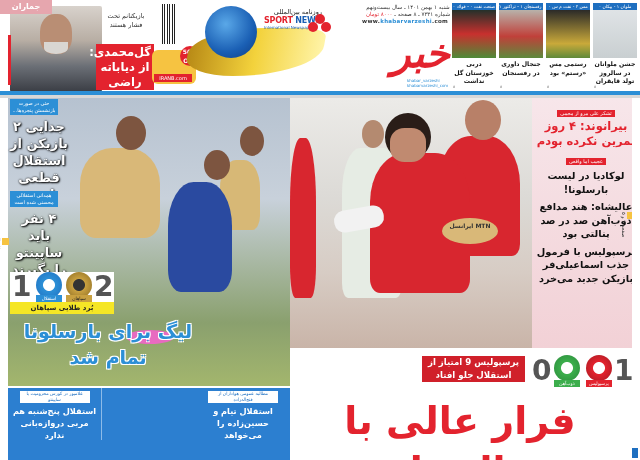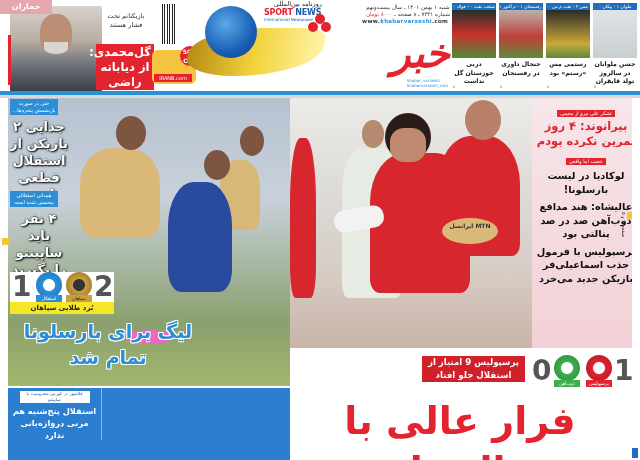--- a/index.html
+++ b/index.html
@@ -14,21 +14,21 @@
 #golmohammadi-photo .beard{position:absolute;left:34px;top:36px;width:24px;height:12px;background:#d9d6d2;border-radius:0 0 50% 50%}
 #gm-sub{left:100px;top:12px;width:52px;font-size:6.5px;line-height:9px;color:#333}
 #gm-box{left:96px;top:44px;width:58px;height:46px;background:#e3232e;color:#fff;font-size:11.5px;font-weight:bold;line-height:15px;padding:1px 3px}
 #gm-redbar{left:8px;top:35px;width:3px;height:50px;background:#e3232e}
 #barcode{left:162px;top:4px;width:14px;height:40px;background:repeating-linear-gradient(90deg,#222 0 1px,#fff 1px 2px,#222 2px 3px,#fff 3px 5px)}
 #discount{left:152px;top:50px;width:44px;height:34px;background:#f6c341;border-radius:6px}
 #discount .badge{position:absolute;right:-4px;top:-4px;width:20px;height:20px;border-radius:50%;background:#e3232e;color:#fff;font-size:6px;font-weight:bold;text-align:center;line-height:9px;padding-top:1px}
 #discount .site{position:absolute;left:2px;bottom:2px;width:38px;height:8px;background:#e3232e;color:#fff;font-size:5px;text-align:center;line-height:8px}
 #globe{left:205px;top:6px;width:52px;height:52px;border-radius:50%;background:radial-gradient(circle at 40% 35%,#5aa8e8,#1a5fb4 60%,#0d3b82)}
 #swoosh{left:188px;top:28px;width:135px;height:48px;background:linear-gradient(90deg,#b88a16,#f3d23c 50%,#fff4a8);border-radius:60% 20% 70% 40%;transform:skewX(-10deg)}
-#sportnews{left:264px;top:0;width:58px}
+#sportnews{left:264px;top:8px;width:58px}
 #sportnews .fa{font-size:6.5px;color:#222;text-align:right}
 #sportnews .en{font-size:8px;font-weight:bold;color:#e3232e;letter-spacing:-.2px}
 #sportnews .en b{color:#1a5fb4}
 #sportnews .tag{font-size:4px;color:#1a5fb4}
 #logo-area{left:300px;top:10px;width:150px;height:75px}
 #logo-text{position:absolute;left:6px;top:18px;font-size:40px;font-weight:bold;color:#e3232e;font-style:italic;letter-spacing:-2px;direction:rtl;line-height:50px}
 #logo-dots{position:absolute;left:8px;top:4px;width:24px;height:18px}
 #logo-dots span{position:absolute;width:10px;height:10px;border-radius:50%;background:#e3232e}
 #date-info{left:362px;top:4px;width:92px;font-size:5.5px;line-height:7px;color:#333}
 #date-info .price{color:#e3232e}
@@ -191,20 +191,24 @@
   <div class="crest" style="left:26px;background:radial-gradient(circle,#fff 30%,#2c8fd6 35%,#1e6fc0)"></div>
   <div class="teamtag" style="left:26px;background:#2c8fd6">استقلال</div>
   <div class="crest" style="left:56px;background:radial-gradient(circle,#333 30%,#c8a040 35%,#8a6a20)"></div>
   <div class="teamtag" style="left:56px;background:#c8a040;color:#222">سپاهان</div>
   <span class="bigscore" style="left:84px">2</span>
 </div>
 <div id="yellow-strip" class="abs rtl" style="text-align:center">بُرد طلایی سپاهان</div>
 <div id="left-headline" class="abs rtl">لیگ برای بارسلونا تمام شد</div>
 
 <div id="left-bottom" class="abs">
+  <div class="lb-col" style="left:188px;border-left:none">
+    <div class="lb-kick rtl" style="text-align:center">مطالبه عمومی هواداران از فتح‌اله‌زاده</div>
+    <div class="lb-txt rtl" style="text-align:center">استقلال تیام و حسین‌زاده را می‌خواهد</div>
+  </div>
   <div class="lb-col" style="left:0;border-left:none;border-right:1px solid #8dbbe8">
     <div class="lb-kick rtl" style="text-align:center">غلامپور در کورس محرومیت با ساپینتو</div>
     <div class="lb-txt rtl" style="text-align:center">استقلال پنج‌شنبه هم مربی دروازه‌بانی ندارد</div>
   </div>
 </div>
 
 <div id="right-photo" class="abs">
   <div class="player" id="rp-left"></div>
   <div class="player" id="rp-white"></div>
     <div class="player" id="rp-whitehead"></div>

